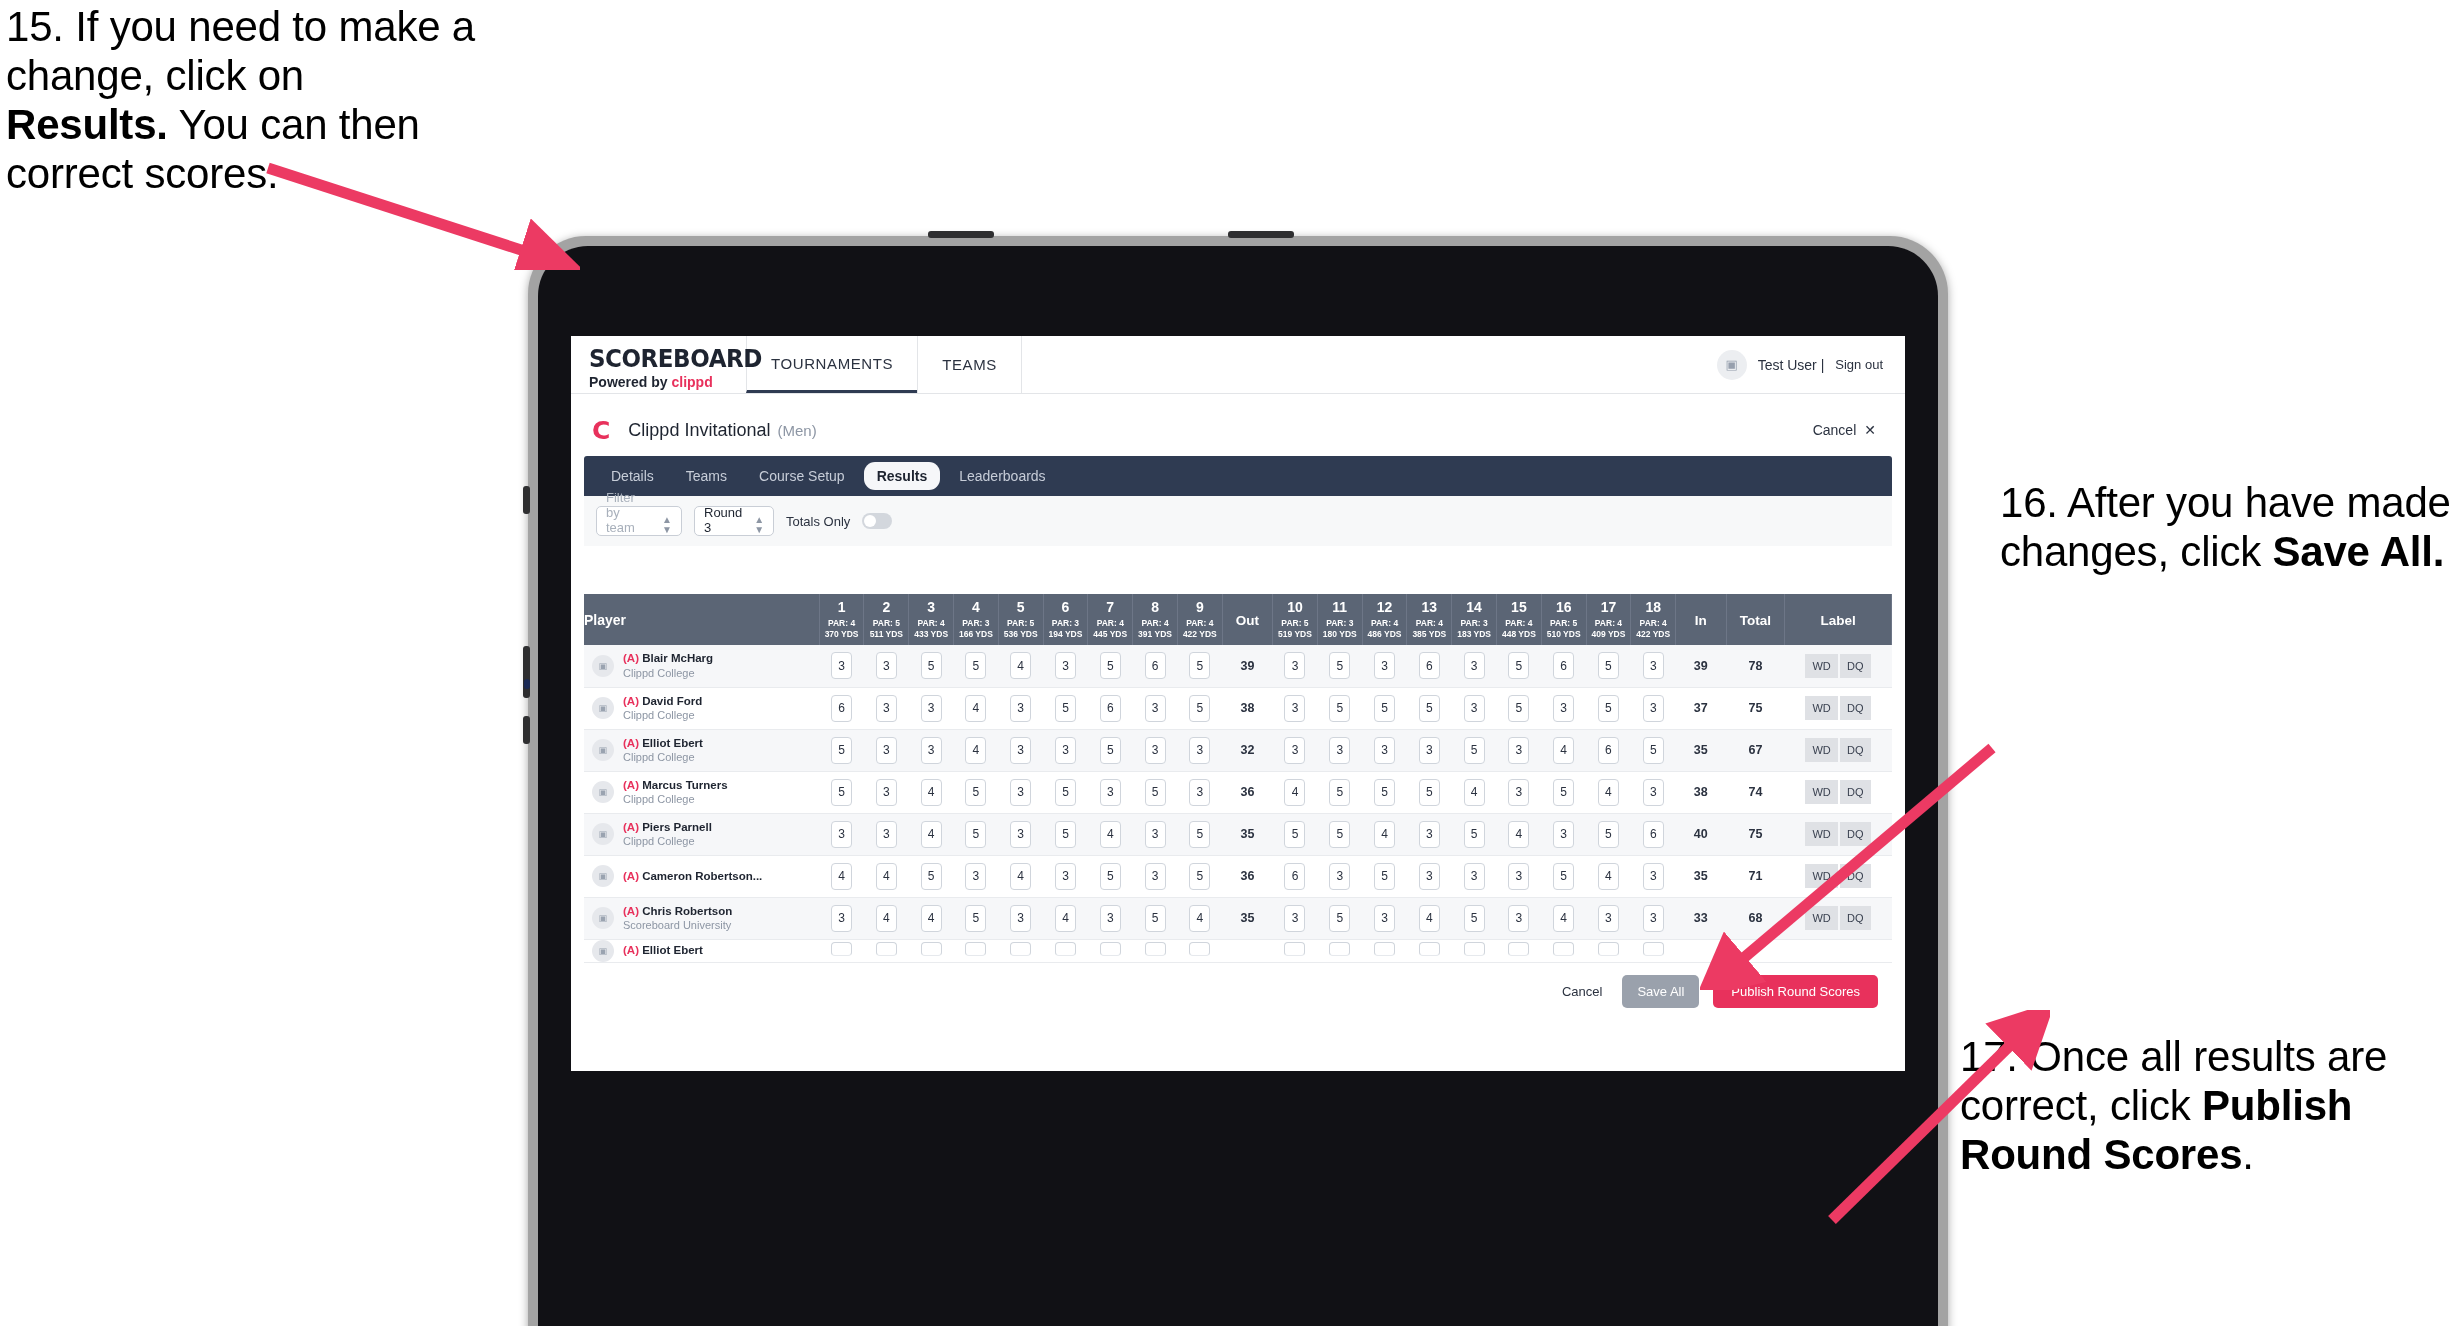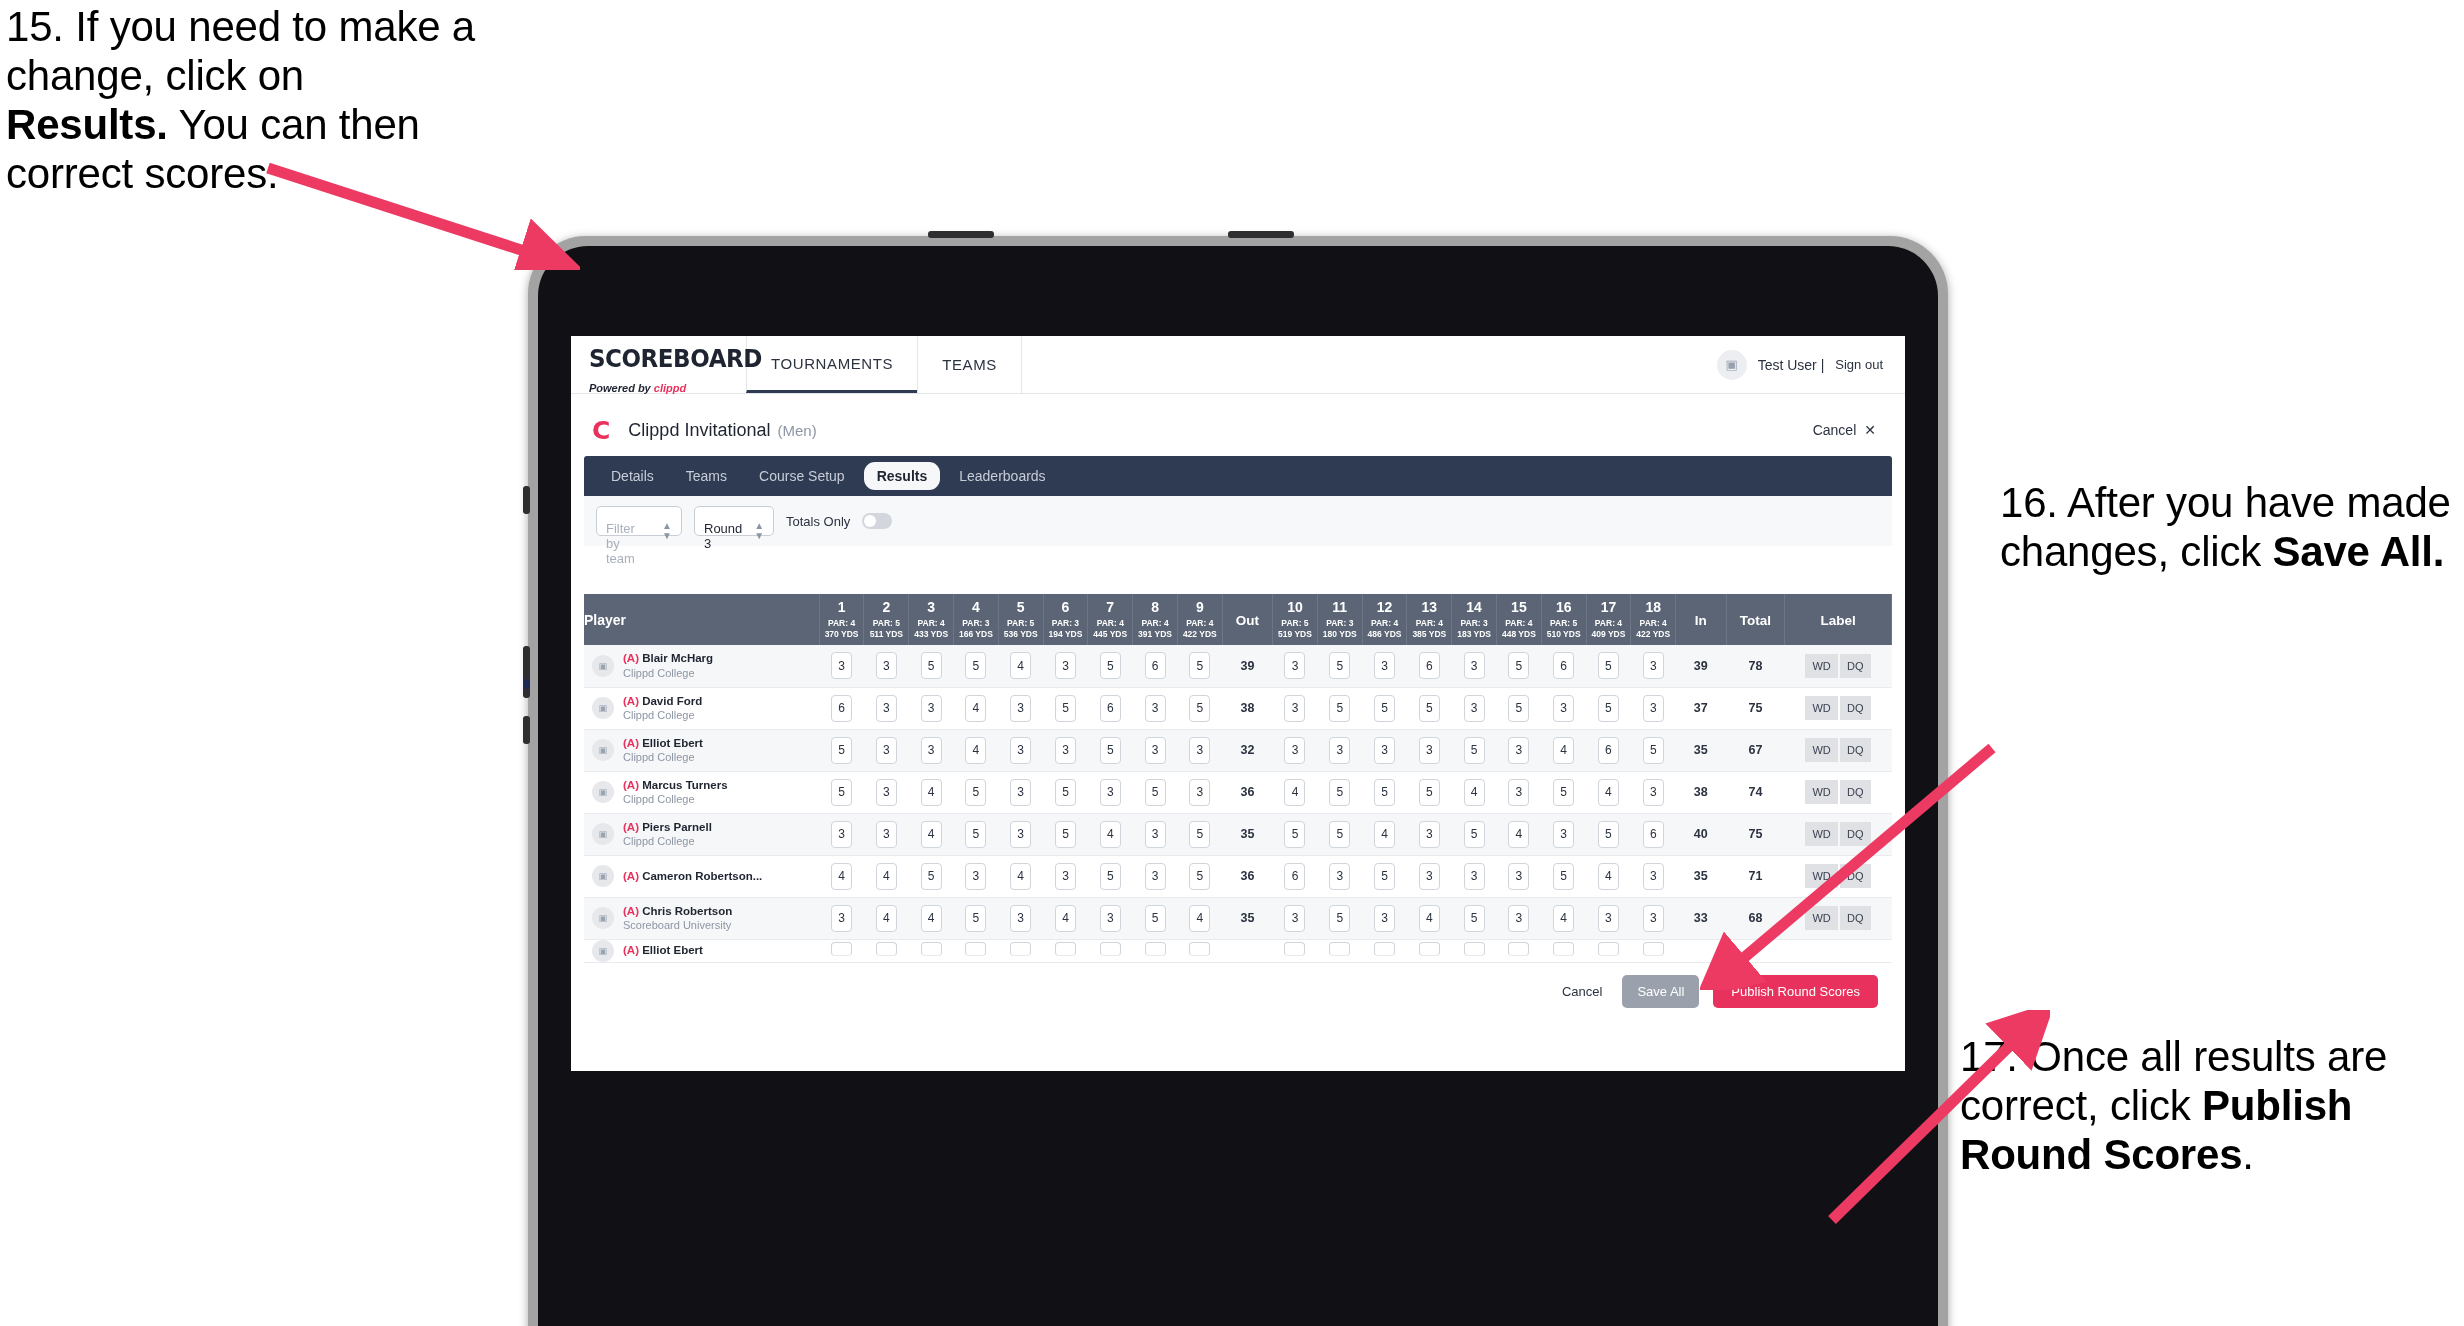--- a/index.html
+++ b/index.html
@@ -75,21 +75,21 @@
   .brand { padding: 8px 0 0 18px; width: 176px; }
   .brand-name {
     font-family: "DejaVu Sans", sans-serif;
     font-weight: 700;
     font-size: 25px;
     letter-spacing: -0.5px;
     color: #1e2430;
     transform: scaleX(0.92);
     transform-origin: left center;
   }
-  .brand-sub { font-size: 11px; font-weight: 700; color: #1e2430; margin-top: 9px; font-style: italic; }
+  .brand-sub { font-size: 14px; font-weight: 700; color: #1e2430; margin-top: 1px; }
   .brand-sub .pink { color: #e8315c; }
   .topnav-tabs { display: flex; align-items: stretch; }
   .topnav-tab {
     display: flex; align-items: center;
     padding: 0 24px;
     font-size: 15px;
     letter-spacing: 0.6px;
     color: #2b3240;
     border-left: 1px solid #e3e5e8;
     border-right: 1px solid #e3e5e8;
@@ -170,22 +170,22 @@
     font-size: 13px;
     color:#1e2430;
     font-family:"Liberation Sans", sans-serif;
   }
   #search-input::placeholder { color:#a8b0bb; }
   .select-box {
     height: 30px;
     background:#fff;
     border:1px solid #c9ced6;
     border-radius:5px;
-    display:flex; align-items:flex-start; gap:12px;
-    padding: 14px 9px;
+    display:flex; align-items:flex-end; gap:12px;
+    padding: 0 9px;
     font-size:13px;
     cursor:pointer;
   }
   #filter-team-box { width: 86px; color:#a8b0bb; justify-content:space-between;}
   #round-box { width: 80px; color:#1e2430; justify-content:space-between;}
   .spin { color:#8d96a4; font-size:10px; line-height:1; display:flex; flex-direction:column; }
   .totals-label { font-size:13px; color:#2b3240; }
   .toggle {
     width: 30px; height: 16px; border-radius: 9px;
     background:#d3d7dd; position:relative; cursor:pointer;

